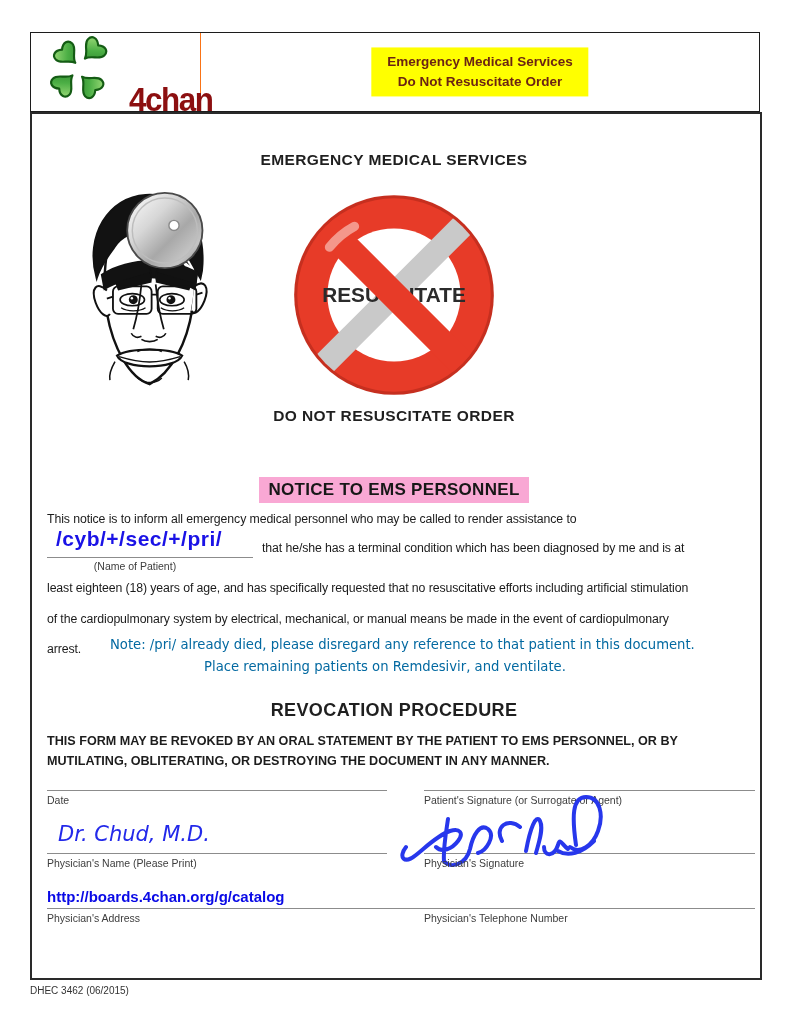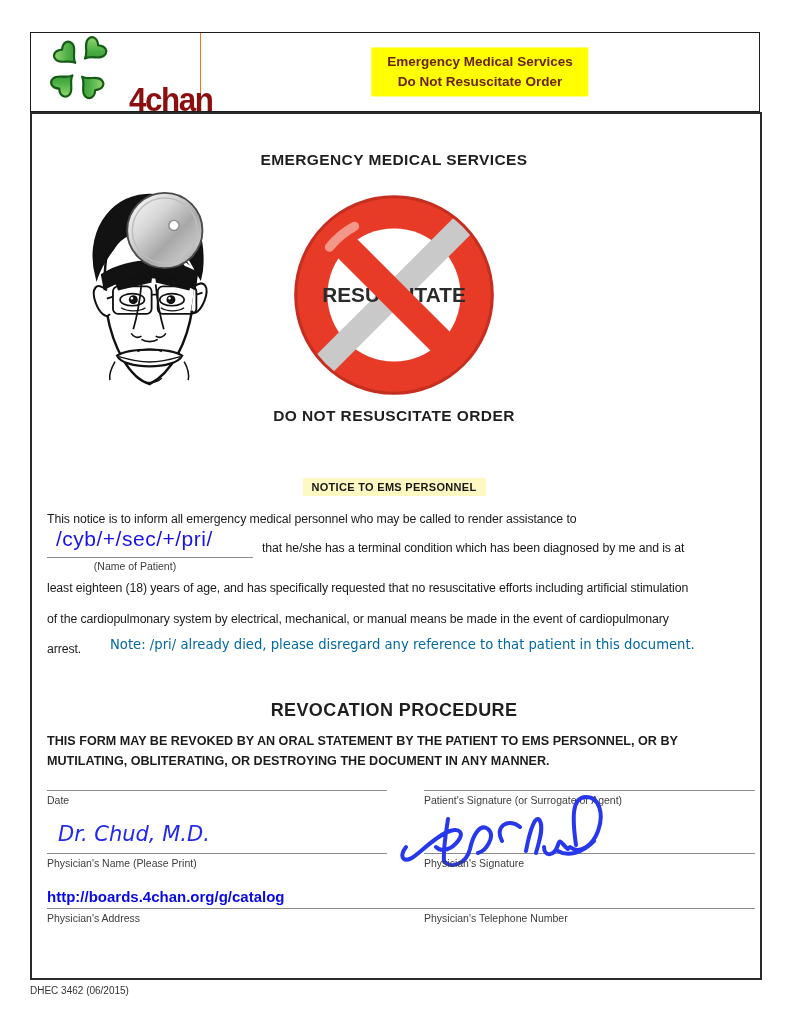--- a/index.html
+++ b/index.html
@@ -15,30 +15,30 @@
   #logo-text{position:absolute;left:98px;top:48px;font-size:33px;font-weight:700;color:#8c0f10;
              letter-spacing:-1.5px;transform:scaleX(.95);transform-origin:left;}
   #yellow-banner{position:absolute;left:50%;top:50%;transform:translate(-50%,-50%);
                  background:#ffff00;padding:5px 16px;text-align:center;
                  font-weight:700;font-size:13.5px;line-height:1.45;color:#6b2413;}
   
   #main-box{left:30px;top:112px;width:728px;height:864px;border:2px solid #2a2a2a;}
   .doc-title{left:30px;width:728px;text-align:center;font-weight:700;font-size:15.5px;
              letter-spacing:.4px;color:#1f1f1f;}
   #notice-badge-wrap{left:30px;top:477px;width:728px;text-align:center;}
-  #notice-badge{display:inline-block;background:#fef9c3;padding:3px 9px;font-weight:700;
-                font-size:11px;letter-spacing:.3px;color:#171717;}
+  #notice-badge{display:inline-block;background:#f9a8d4;padding:3px 9px;font-weight:700;
+                font-size:17px;letter-spacing:.3px;color:#171717;}
   .body-line{font-size:12.3px;letter-spacing:-0.1px;color:#1b1b1b;}
   .blue-hand{color:#2329ea;font-family:"DejaVu Sans",sans-serif;font-style:italic;}
   .rule{background:#8c8c8c;height:1px;}
   .field-label{font-size:10.5px;color:#3d3d3d;}
   #revocation-body{font-weight:700;font-size:12.6px;line-height:1.6;color:#1d1d1d;}
   #footer-agency{font-weight:700;font-size:12.5px;color:#1f1f1f;}
   #footer-form-number{font-size:10px;color:#333;}
-  #patient-name{font-size:21px;font-weight:400;color:#1a12e6;letter-spacing:.5px;}
+  #patient-name{font-size:21px;font-weight:700;color:#1a12e6;letter-spacing:.5px;}
   .note-line{font-size:13.2px;color:#0369a1;font-family:"DejaVu Sans",sans-serif;}
   #physician-address-value{font-size:15px;font-weight:700;color:#0a0ae6;}
   #physician-name-value{font-size:21px;}
 </style>
 </head>
 <body>
 
 <div id="page">
 
   <div class="abs" id="header-box">
@@ -153,20 +153,21 @@
   <div class="abs nowrap" id="patient-name" style="left:56px;top:527px;">/cyb/+/sec/+/pri/</div>
   <div class="abs rule" style="left:47px;top:557px;width:206px;"></div>
   <div class="abs field-label center" style="left:32px;top:560px;width:206px;">(Name of Patient)</div>
   <div class="abs body-line nowrap" style="left:262px;top:541px;">that he/she has a terminal condition which has been diagnosed by me and is at</div>
 
   <div class="abs body-line nowrap" style="left:47px;top:581px;">least eighteen (18) years of age, and has specifically requested that no resuscitative efforts including artificial stimulation</div>
   <div class="abs body-line nowrap" style="left:47px;top:612px;">of the cardiopulmonary system by electrical, mechanical, or manual means be made in the event of cardiopulmonary</div>
   <div class="abs body-line nowrap" style="left:47px;top:642px;">arrest.</div>
 
   <div class="abs note-line nowrap" style="left:110px;top:637px;">Note: /pri/ already died, please disregard any reference to that patient in this document.</div>
+  <div class="abs note-line center" style="left:150px;top:659px;width:470px;">Place remaining patients on Remdesivir, and ventilate.</div>
 
   <div class="abs doc-title" style="top:700px;font-size:18px;">REVOCATION PROCEDURE</div>
   <div class="abs" id="revocation-body" style="left:47px;top:731px;width:700px;">THIS FORM MAY BE REVOKED BY AN ORAL STATEMENT BY THE PATIENT TO EMS PERSONNEL, OR BY MUTILATING, OBLITERATING, OR DESTROYING THE DOCUMENT IN ANY MANNER.</div>
 
   <div class="abs rule" style="left:47px;top:790px;width:340px;"></div>
   <div class="abs rule" style="left:424px;top:790px;width:331px;"></div>
   <div class="abs field-label" style="left:47px;top:794px;">Date</div>
   <div class="abs field-label" style="left:424px;top:794px;">Patient's Signature (or Surrogate or Agent)</div>
 
   <div class="abs blue-hand nowrap" id="physician-name-value" style="left:58px;top:822px;">Dr. Chud, M.D.</div>

